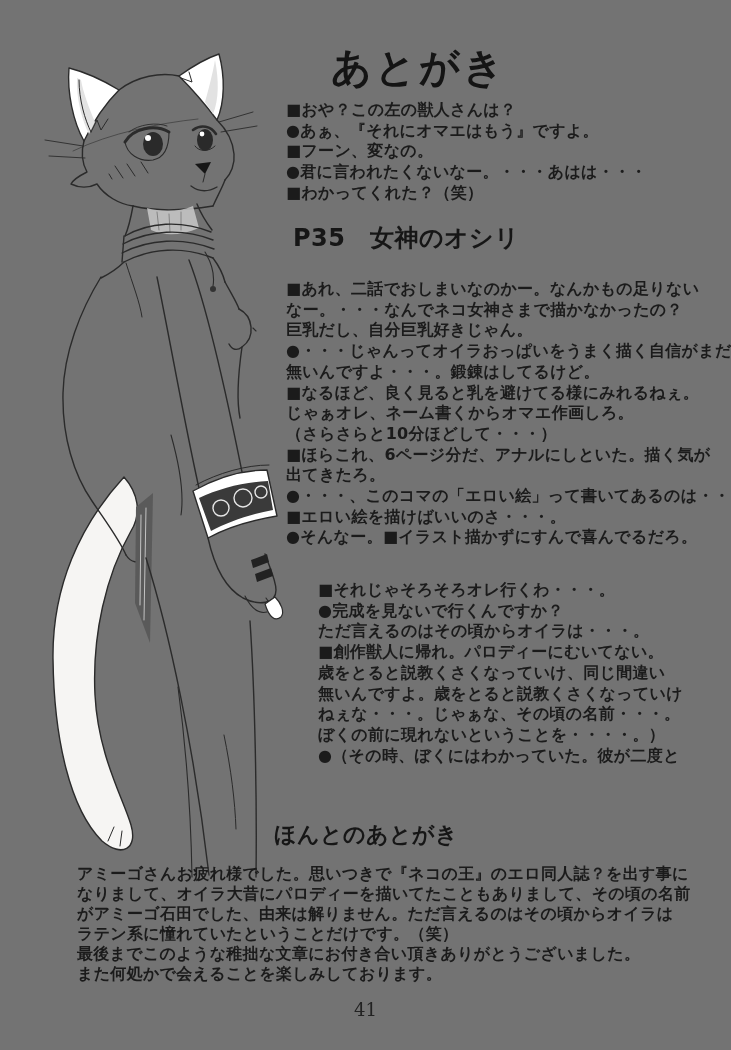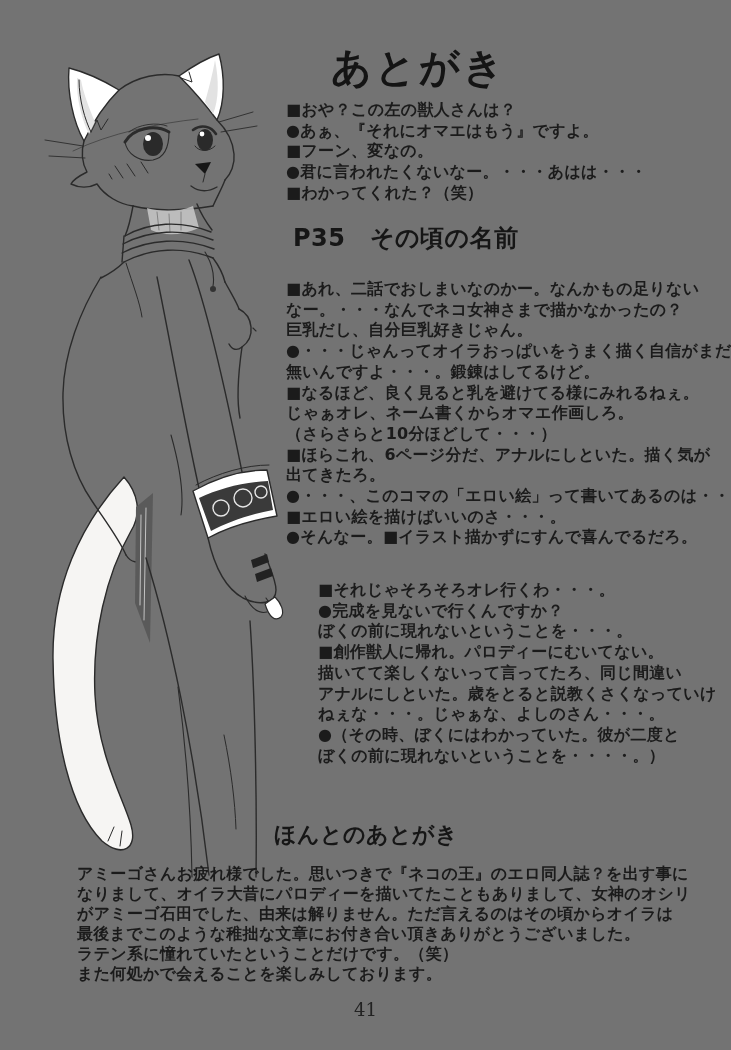--- a/index.html
+++ b/index.html
@@ -147,21 +147,21 @@
 
   <div class="tblock intro">
 
   <div class="tline">■おや？この左の獣人さんは？</div>
       <div class="tline">●あぁ、『それにオマエはもう』ですよ。</div>
       <div class="tline">■フーン、変なの。</div>
       <div class="tline">●君に言われたくないなー。・・・あはは・・・</div>
       <div class="tline">■わかってくれた？（笑）</div>
     </div>
 
-  <h2 class="section-heading p35-heading">P35　その頃の名前</h2>
+  <h2 class="section-heading p35-heading">P35　女神のオシリ</h2>
 
   <div class="tblock main-dialogue">
 
   <div class="tline">■あれ、二話でおしまいなのかー。なんかもの足りない</div>
       <div class="tline">なー。・・・なんでネコ女神さまで描かなかったの？</div>
       <div class="tline">巨乳だし、自分巨乳好きじゃん。</div>
       <div class="tline">●・・・じゃんってオイラおっぱいをうまく描く自信がまだ</div>
       <div class="tline">無いんですよ・・・。鍛錬はしてるけど。</div>
       <div class="tline">■なるほど、良く見ると乳を避けてる様にみれるねぇ。</div>
       <div class="tline">じゃぁオレ、ネーム書くからオマエ作画しろ。</div>
@@ -170,36 +170,36 @@
       <div class="tline">出てきたろ。</div>
       <div class="tline">●・・・、このコマの「エロい絵」って書いてあるのは・・・。</div>
       <div class="tline">■エロい絵を描けばいいのさ・・・。</div>
       <div class="tline">●そんなー。■イラスト描かずにすんで喜んでるだろ。</div>
     </div>
 
   <div class="tblock farewell">
 
   <div class="tline">■それじゃそろそろオレ行くわ・・・。</div>
       <div class="tline">●完成を見ないで行くんですか？</div>
-      <div class="tline">ぼくの前に現れないということを・・・。</div>
+      <div class="tline">ただ言えるのはその頃からオイラは・・・。</div>
       <div class="tline">■創作獣人に帰れ。パロディーにむいてない。</div>
-      <div class="tline">描いてて楽しくないって言ってたろ、同じ間違い</div>
-      <div class="tline">アナルにしといた。歳をとると説教くさくなっていけ</div>
-      <div class="tline">ねぇな・・・。じゃぁな、よしのさん・・・。</div>
+      <div class="tline">歳をとると説教くさくなっていけ、同じ間違い</div>
+      <div class="tline">無いんですよ。歳をとると説教くさくなっていけ</div>
+      <div class="tline">ねぇな・・・。じゃぁな、その頃の名前・・・。</div>
+      <div class="tline">ぼくの前に現れないということを・・・・。）</div>
       <div class="tline">●（その時、ぼくにはわかっていた。彼が二度と</div>
-      <div class="tline">ぼくの前に現れないということを・・・・。）</div>
     </div>
 
   <h2 class="section-heading real-heading">ほんとのあとがき</h2>
 
   <div class="tblock closing">
 
   <div class="tline">アミーゴさんお疲れ様でした。思いつきで『ネコの王』のエロ同人誌？を出す事に</div>
-      <div class="tline">なりまして、オイラ大昔にパロディーを描いてたこともありまして、女神のオシリ</div>
+      <div class="tline">なりまして、オイラ大昔にパロディーを描いてたこともありまして、その頃の名前</div>
       <div class="tline">がアミーゴ石田でした、由来は解りません。ただ言えるのはその頃からオイラは</div>
+      <div class="tline">ラテン系に憧れていたということだけです。（笑）</div>
       <div class="tline">最後までこのような稚拙な文章にお付き合い頂きありがとうございました。</div>
-      <div class="tline">ラテン系に憧れていたということだけです。（笑）</div>
       <div class="tline">また何処かで会えることを楽しみしております。</div>
     </div>
 
   <div class="page-number">41</div>
 
 </div>
 
 </body></html>

